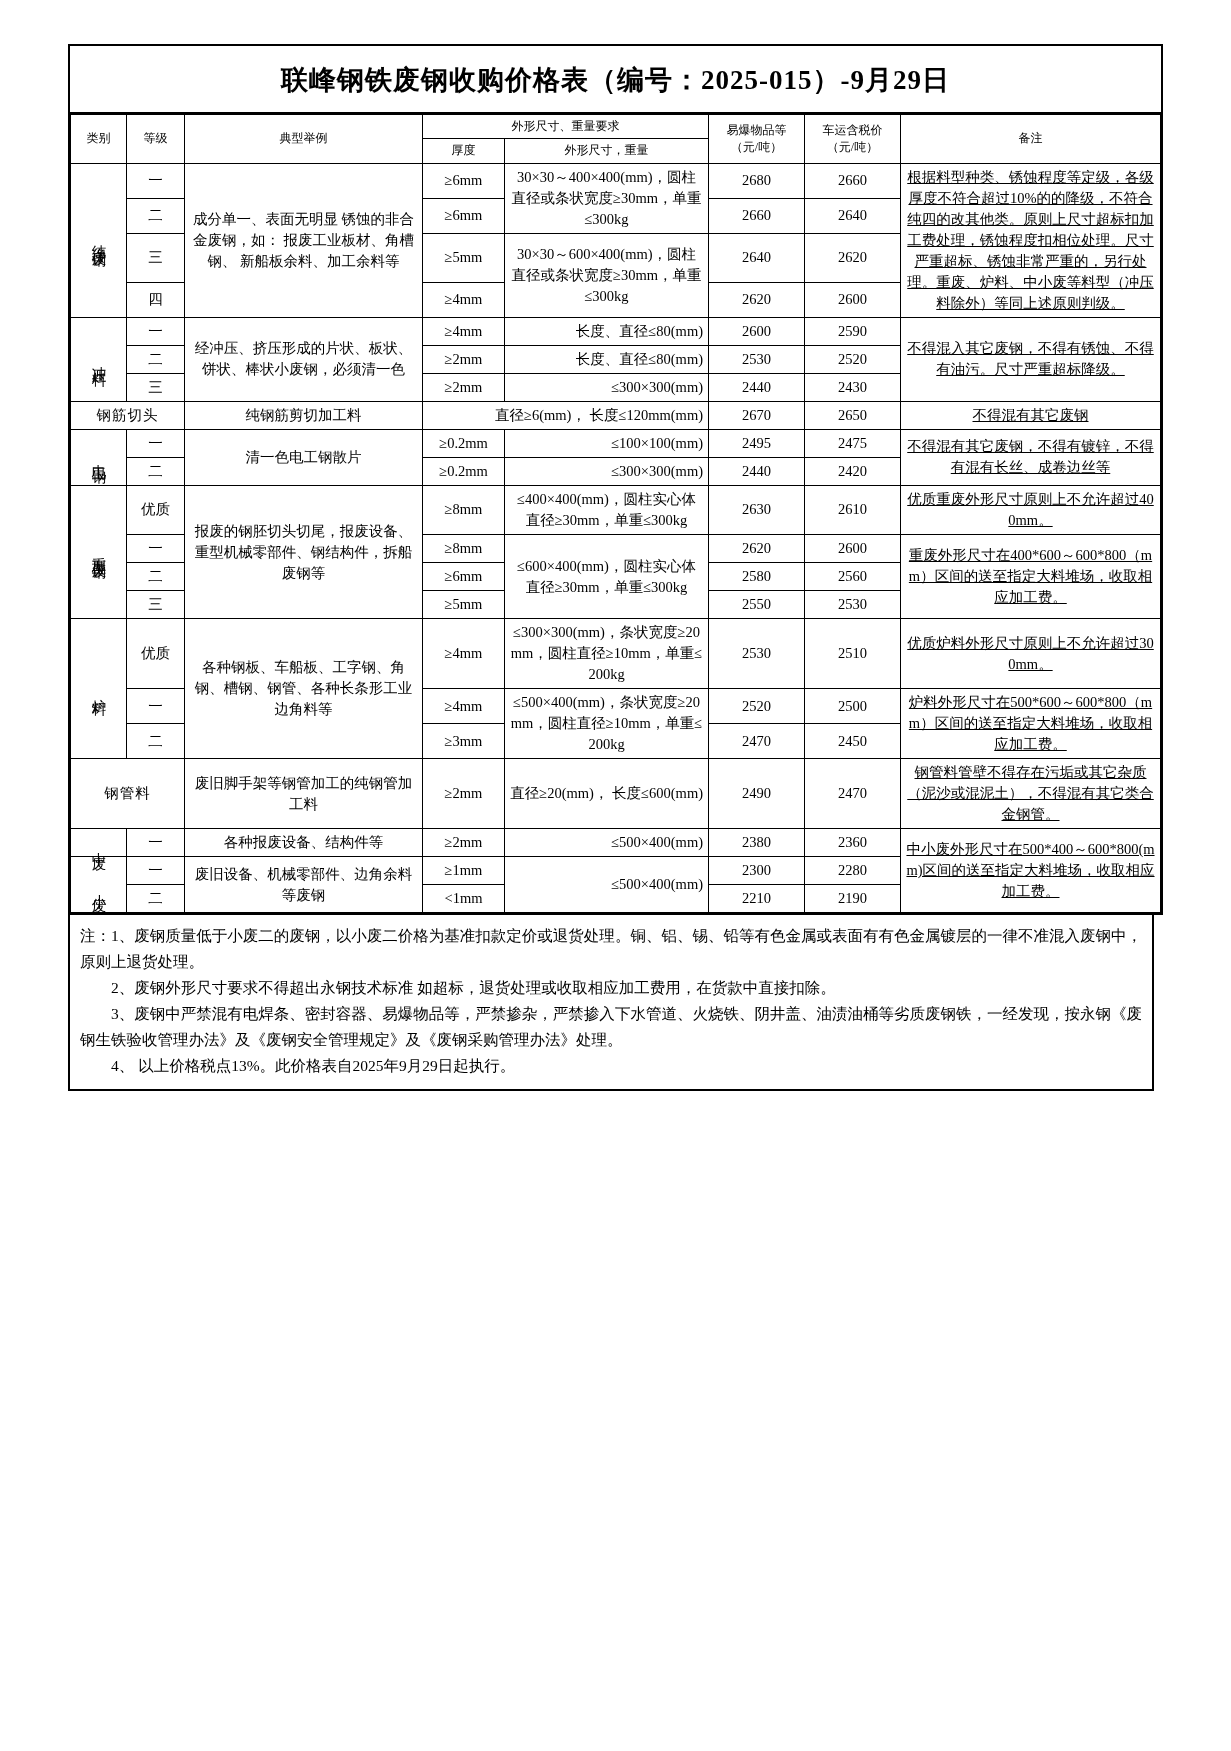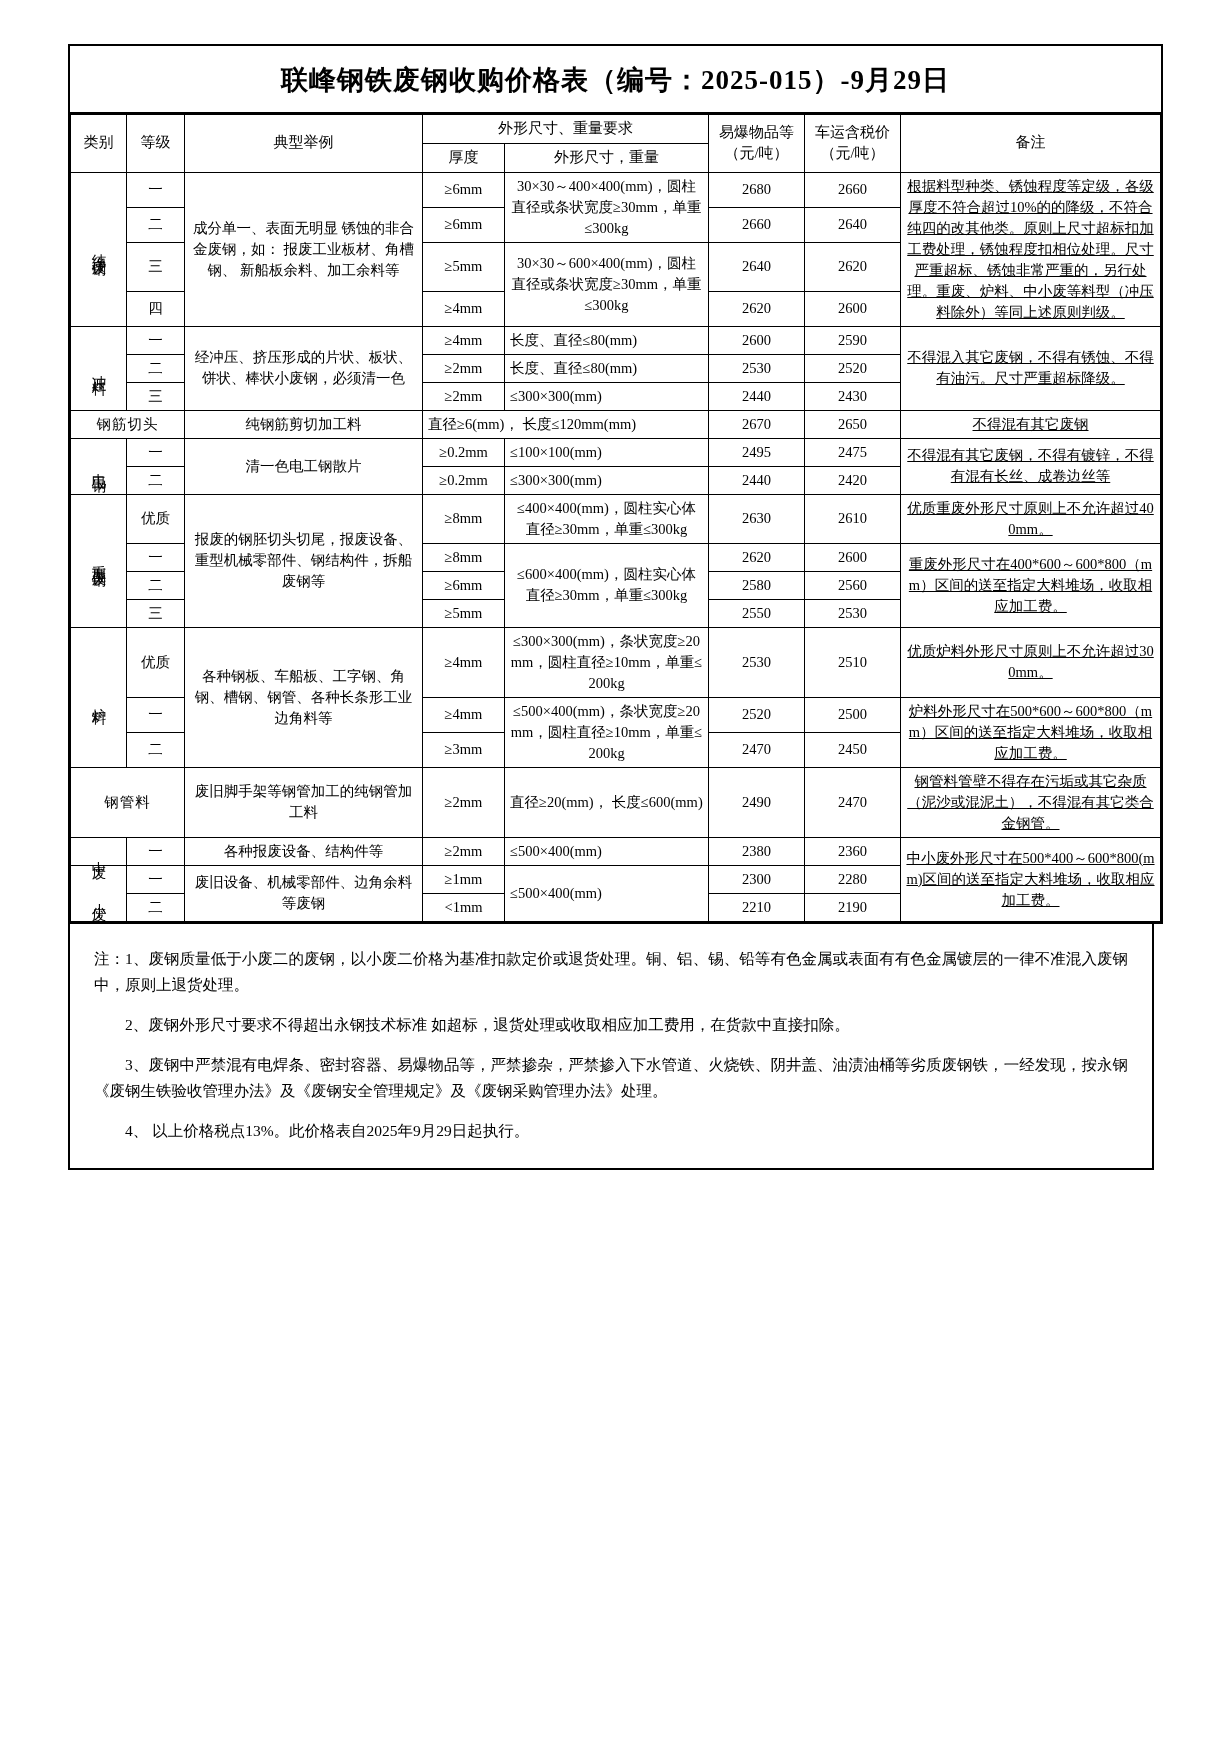--- a/index.html
+++ b/index.html
@@ -42,21 +42,21 @@
     border: 1px solid #000;
     font-size: 14.5px;
     line-height: 1.45;
     padding: 3px 5px;
     text-align: center;
     vertical-align: middle;
     word-break: break-all;
   }
   table.main th {
     font-weight: normal;
-    font-size: 15px;
+    font-size: 12px;
   }
   .cat {
     font-size: 15.5px;
     letter-spacing: 1px;
   }
   .catv {
     writing-mode: vertical-rl;
     text-orientation: upright;
     display: inline-block;
     letter-spacing: 3px;
@@ -75,33 +75,33 @@
     padding: 5px 8px;
     text-decoration: underline;
   }
   .spec {
     font-size: 14px;
     line-height: 1.5;
     text-align: left;
     padding-left: 8px;
     padding-right: 6px;
   }
-  .spec.c { text-align: left; margin-top: 44px; }
+  .spec.c { text-align: right; margin-top: 44px; }
   .price { font-size: 16px; }
   .thick { font-size: 14.5px; }
   .grade { font-size: 15px; }
   .notes {
     border: 2px solid #000;
     border-top: none;
     font-size: 15.5px;
     line-height: 1.68;
     padding: 8px 10px 10px 10px;
     text-align: justify;
   }
-  .notes p { margin: 14px; text-indent: 0; }
+  .notes p { margin: 0; text-indent: 0; }
   .sign {
     margin-top: 14px;
     text-align: right;
     padding-right: 40px;
     font-size: 17px;
     font-weight: bold;
     line-height: 1.7;
   }
   .sign .date { font-weight: bold; font-size: 16px; }
 </style>

